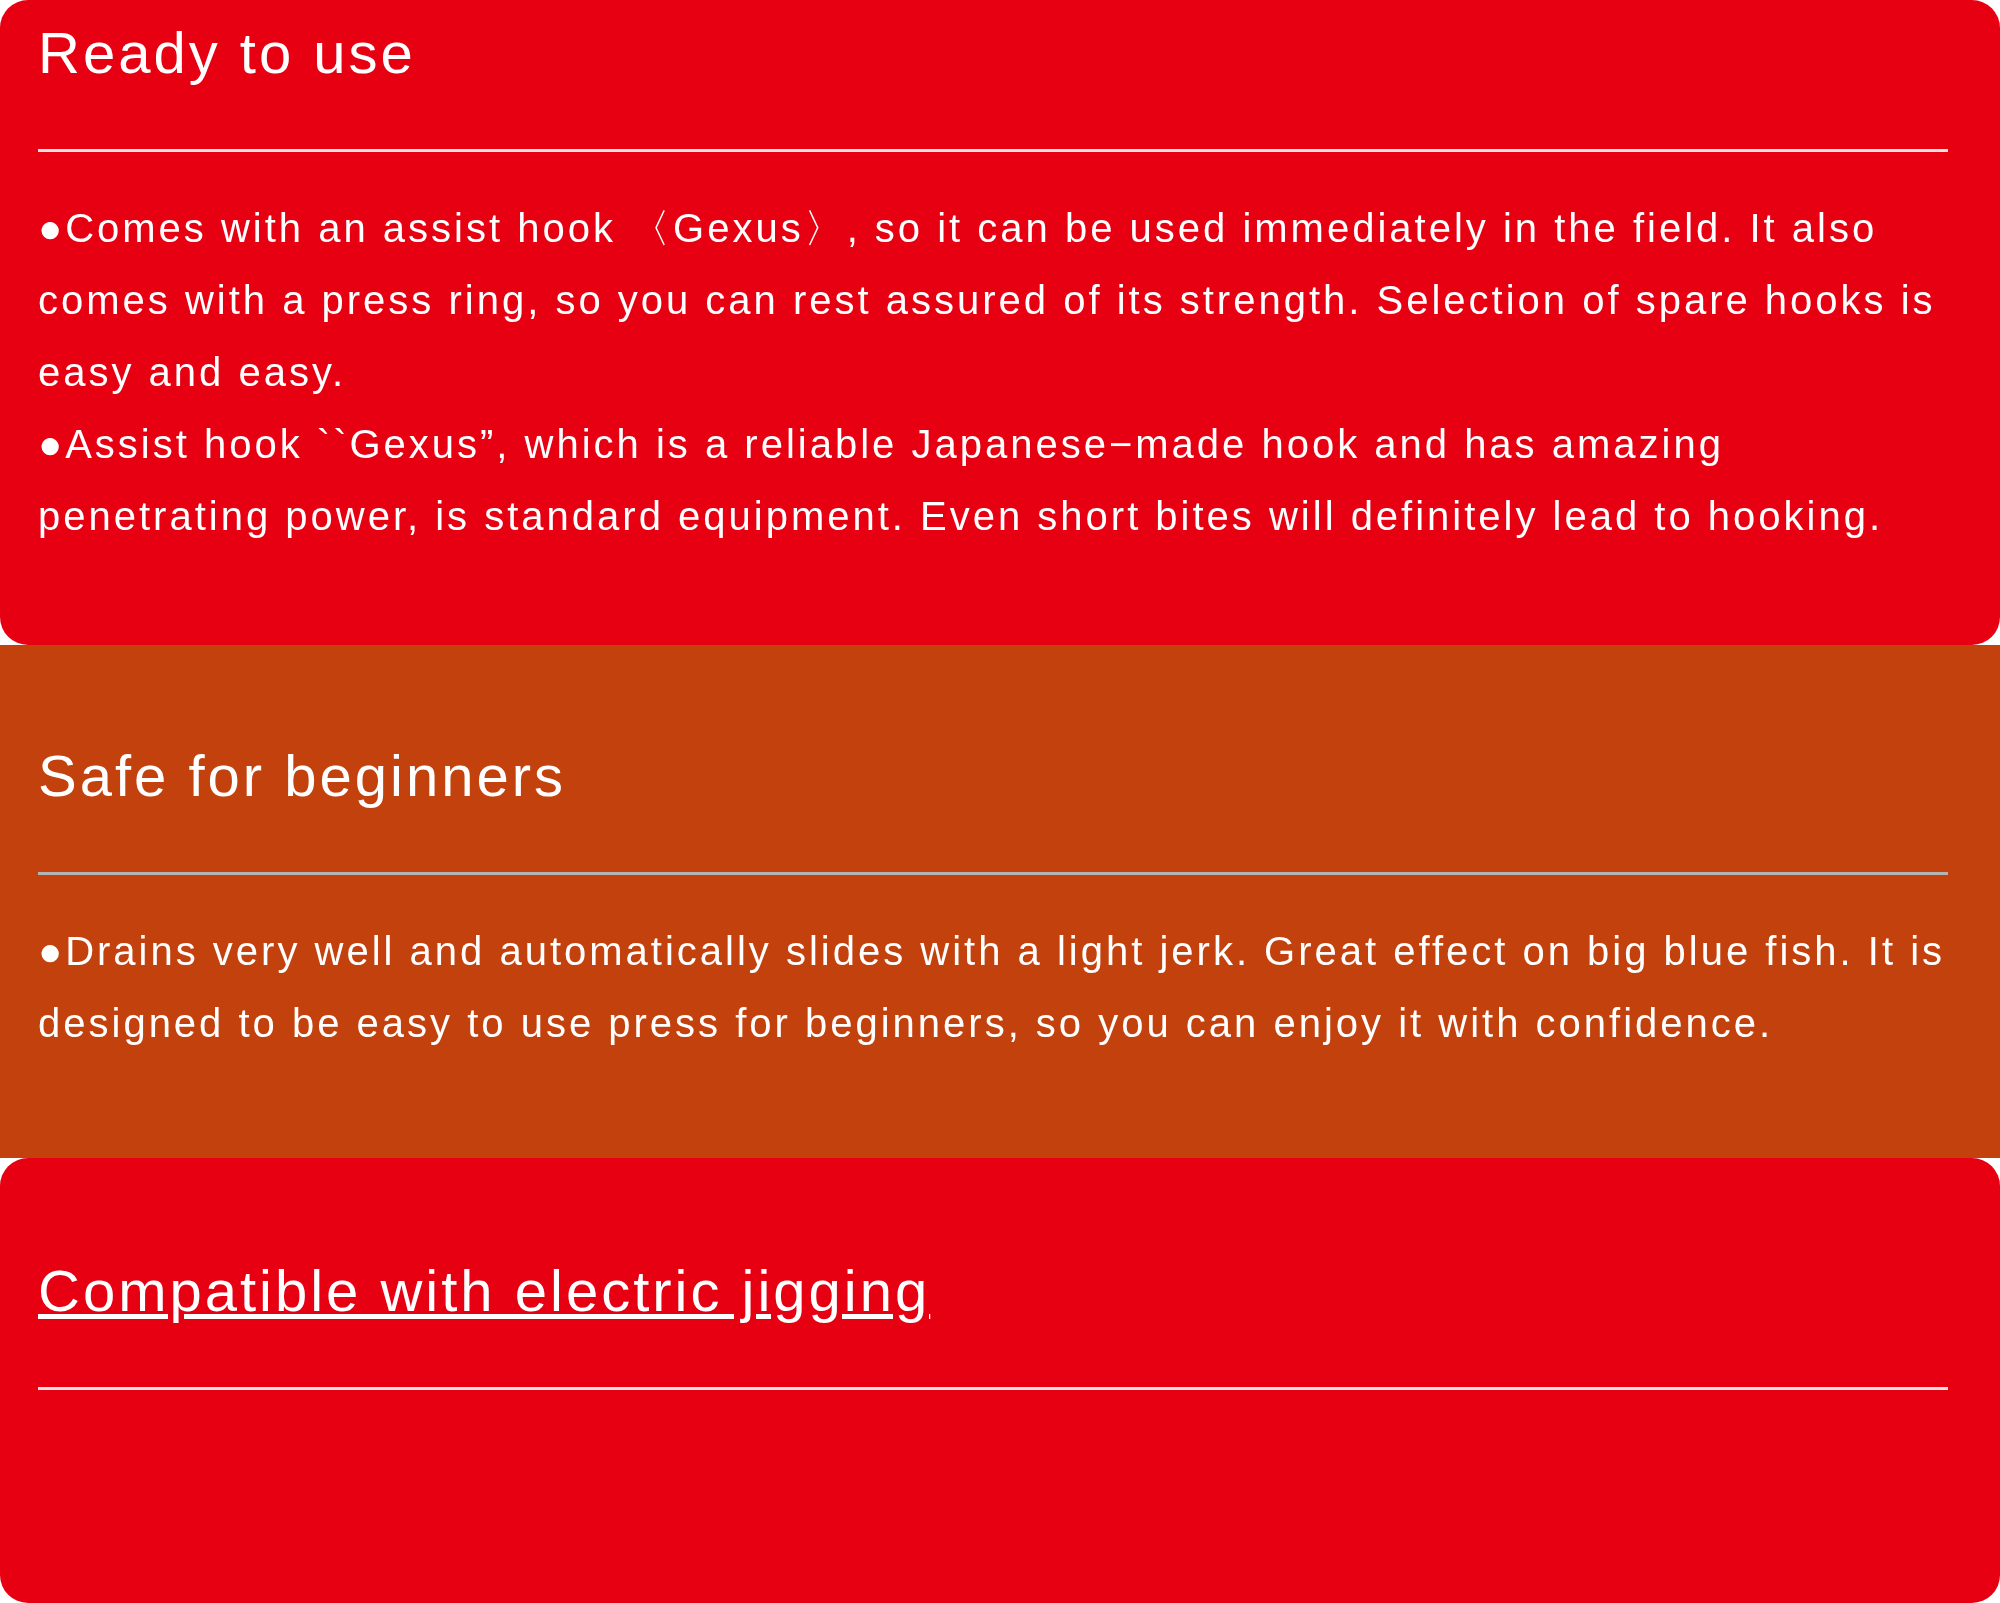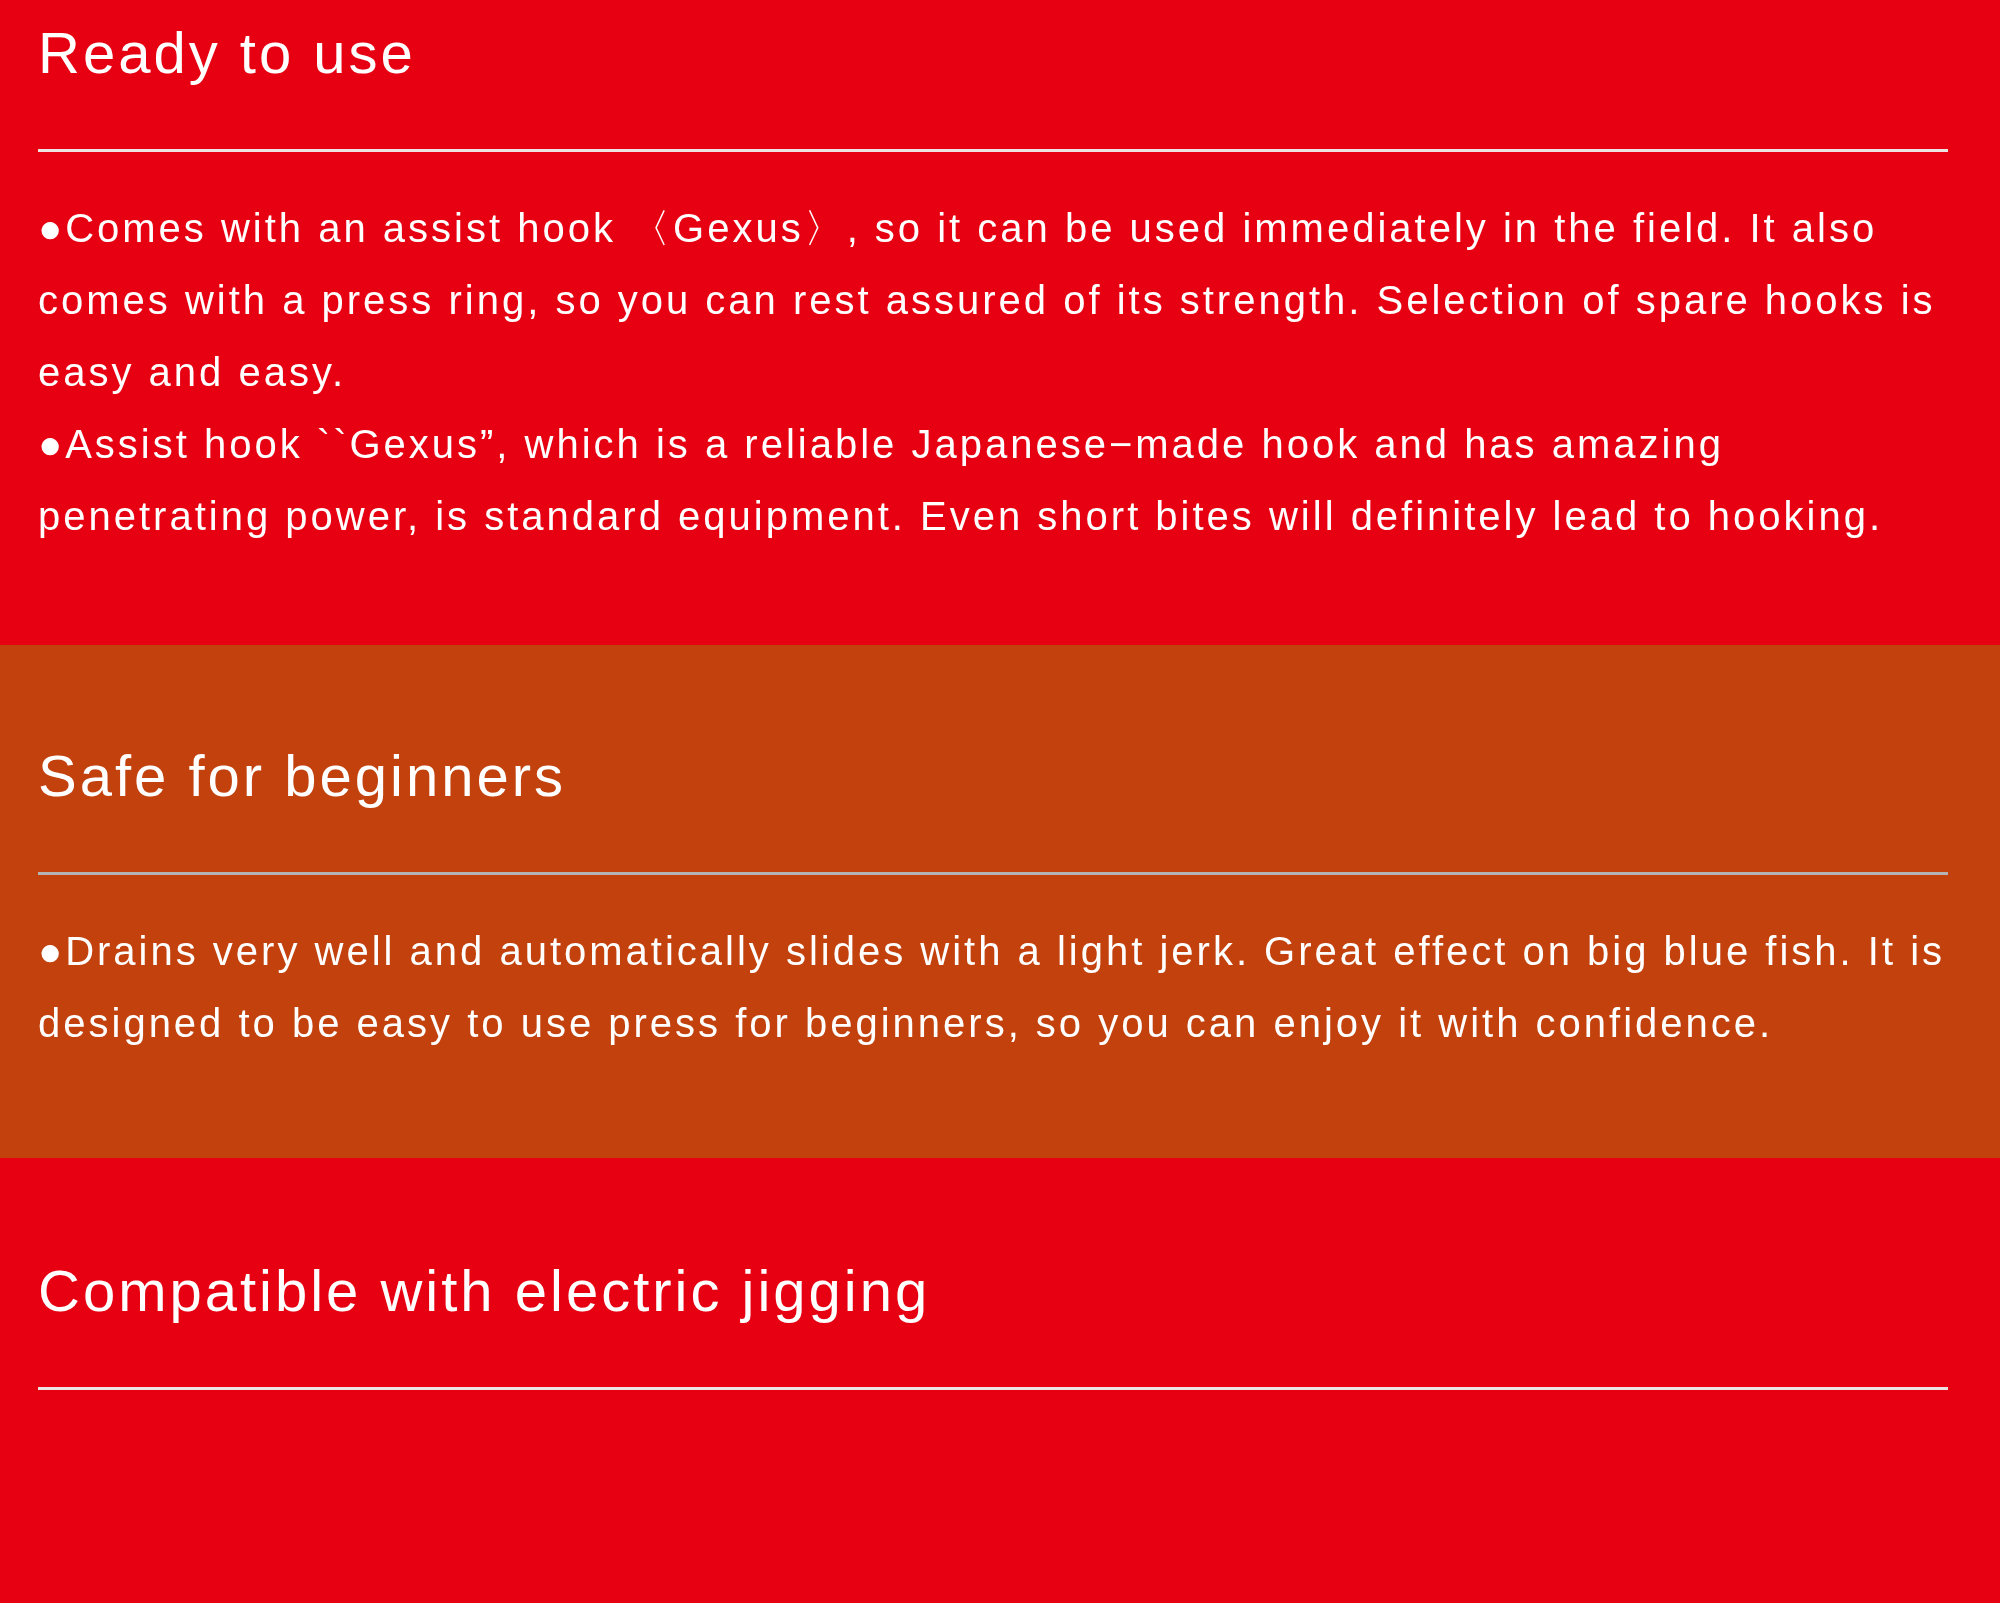--- a/index.html
+++ b/index.html
@@ -16,25 +16,25 @@
   .page {
     width: 2000px;
     height: 1603px;
   }
   .section {
     box-sizing: border-box;
     padding-left: 38px;
     padding-right: 52px;
     overflow: hidden;
   }
-  .bg-red   { background: #e60012; }
+  .bg-red   { background: #e60012; border-radius: 28px; }
   .bg-black { background: #c2410c; }
   .s1 { height: 645px; padding-top: 20px; }
   .s2 { height: 513px; padding-top: 98px; }
-  .s3 { height: 445px; padding-top: 100px; }
+  .s3 { height: 445px; padding-top: 100px; text-decoration: underline; }
   h2.section-heading {
     margin: 0;
     font-size: 58px;
     font-weight: normal;
     letter-spacing: 3px;
     line-height: 1.15;
     color: #ffffff;
   }
   .divider {
     height: 3px;

